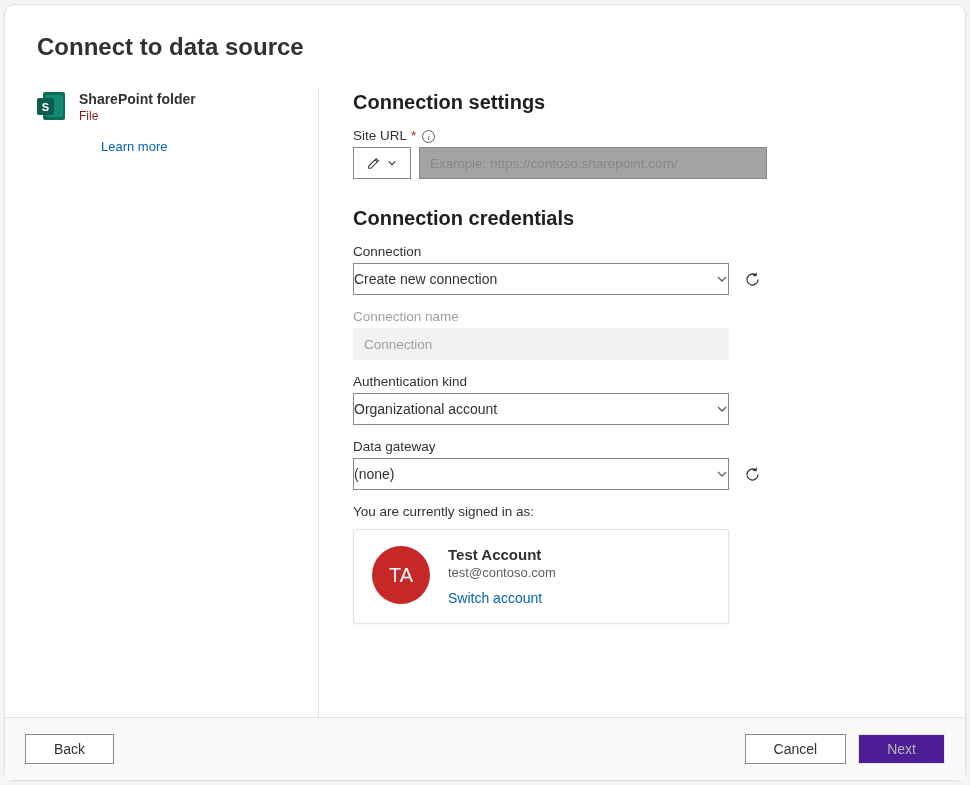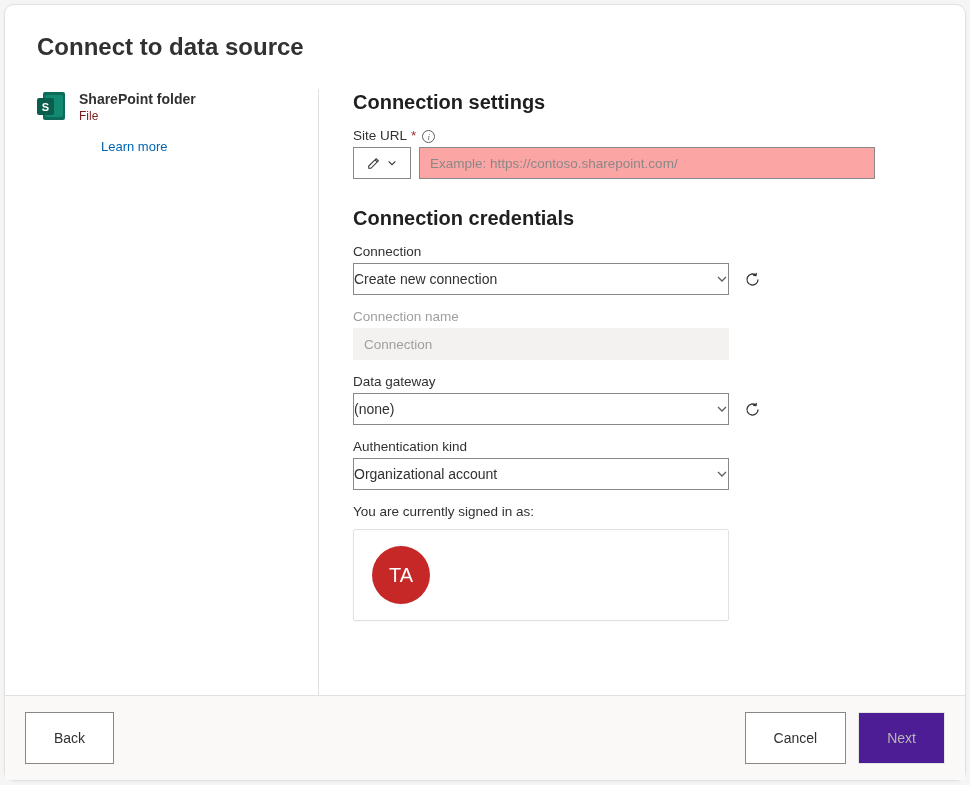--- a/index.html
+++ b/index.html
@@ -95,22 +95,22 @@
   .input-row { display:flex; gap:8px; align-items:center; margin-bottom:6px; }
   .mode-btn {
     height: 32px; width: 58px;
     border:1px solid #8a8886; background:#fff;
     display:flex; align-items:center; justify-content:center; gap:6px;
     cursor:pointer;
   }
   .pencil { width:14px; height:14px; }
   .chev { width:10px; height:10px; }
   .text-input {
-    height: 32px; width: 456px;
-    border:1px solid #8a8886; background:#fca5a5;
+    height: 32px; width: 348px;
+    border:1px solid #8a8886; background:#a3a3a3;
     padding: 0 10px; font-size:13.5px; color:#323130;
   }
   .text-input::placeholder { color:#8a8886; }
   .text-input.disabled { background:#f3f2f1; border-color:#f3f2f1; color:#a19f9d; width:376px; }
   .text-input.disabled::placeholder { color:#a19f9d; }
 
   .select {
     height: 32px; width: 376px;
     border:1px solid #8a8886; background:#fff;
     padding: 0 0; font-size:14px; color:#323130;
@@ -143,21 +143,21 @@
   .acct-email{ font-size:13px; color:#605e5c; margin-top:2px; }
   .switch-link{ font-size:14px; color:#0065b3; margin-top:10px; cursor:pointer; display:inline-block; }
 
   .footer {
     border-top:1px solid #e1e1e1;
     padding: 16px 20px;
     display:flex; align-items:center;
     background:#faf9f8;
   }
   .btn {
-    height:52px; min-width:80px; padding:0 28px;
+    height:30px; min-width:80px; padding:0 28px;
     border:1px solid #8a8886; background:#fff;
     font-size:14px; color:#323130; cursor:pointer;
   }
   .btn.disabled { color:#b8b6b4; border-color:#e5e5e5; background:#4c1d95; cursor:default; }
   .footer-spacer { flex:1; }
   .footer .btn + .btn { margin-left:12px; }
 </style>
 </head>
 <body>
 
@@ -227,51 +227,56 @@
             </button>
           </div>
         </div>
 
         <div class="field-block">
           <div class="field-label muted">Connection name</div>
           <input class="text-input disabled" disabled="" placeholder="Connection" style="">
         </div>
 
         <div class="field-block">
+          <div class="field-label">Authentication kind</div>
+          <div class="select">
+            <span>Organizational account</span>
+            <svg class="chev-svg" viewBox="0 0 12 12" fill="none" stroke="#605e5c" stroke-width="1.3">
+                <path d="M2 4 L6 8 L10 4"></path>
+              </svg>
+          </div>
+        </div>
+
+        <div class="field-block">
           <div class="field-label">Data gateway</div>
           <div class="input-row">
             <div class="select">
               <span>(none)</span>
               <svg class="chev-svg" viewBox="0 0 12 12" fill="none" stroke="#605e5c" stroke-width="1.3">
                   <path d="M2 4 L6 8 L10 4"></path>
                 </svg>
             </div>
             <button class="refresh-btn">
               <svg class="refresh-svg" viewBox="0 0 20 20" fill="none" stroke="#323130" stroke-width="1.5">
                 <path d="M16.5 10 A6.5 6.5 0 1 1 14.1 5"></path>
                 <path d="M14.5 2.2 L14.1 5.4 L10.9 5"></path>
               </svg>
             </button>
           </div>
         </div>
 
-        <div class="field-block">
-          <div class="field-label">Authentication kind</div>
-          <div class="select">
-            <span>Organizational account</span>
-            <svg class="chev-svg" viewBox="0 0 12 12" fill="none" stroke="#605e5c" stroke-width="1.3">
-                <path d="M2 4 L6 8 L10 4"></path>
-              </svg>
-          </div>
-        </div>
-
         <div class="signed-in-label">You are currently signed in as:</div>
 
         <div class="account-card">
           <div class="avatar">TA</div>
+          <div>
+            <div class="acct-name">Test Account</div>
+            <div class="acct-email">test@contoso.com</div>
+            <a class="switch-link">Switch account</a>
+          </div>
         </div>
 
       </div>
     </div>
   </div>
 
   <div class="footer">
     <button class="btn">Back</button>
     <div class="footer-spacer"></div>
     <button class="btn">Cancel</button>

